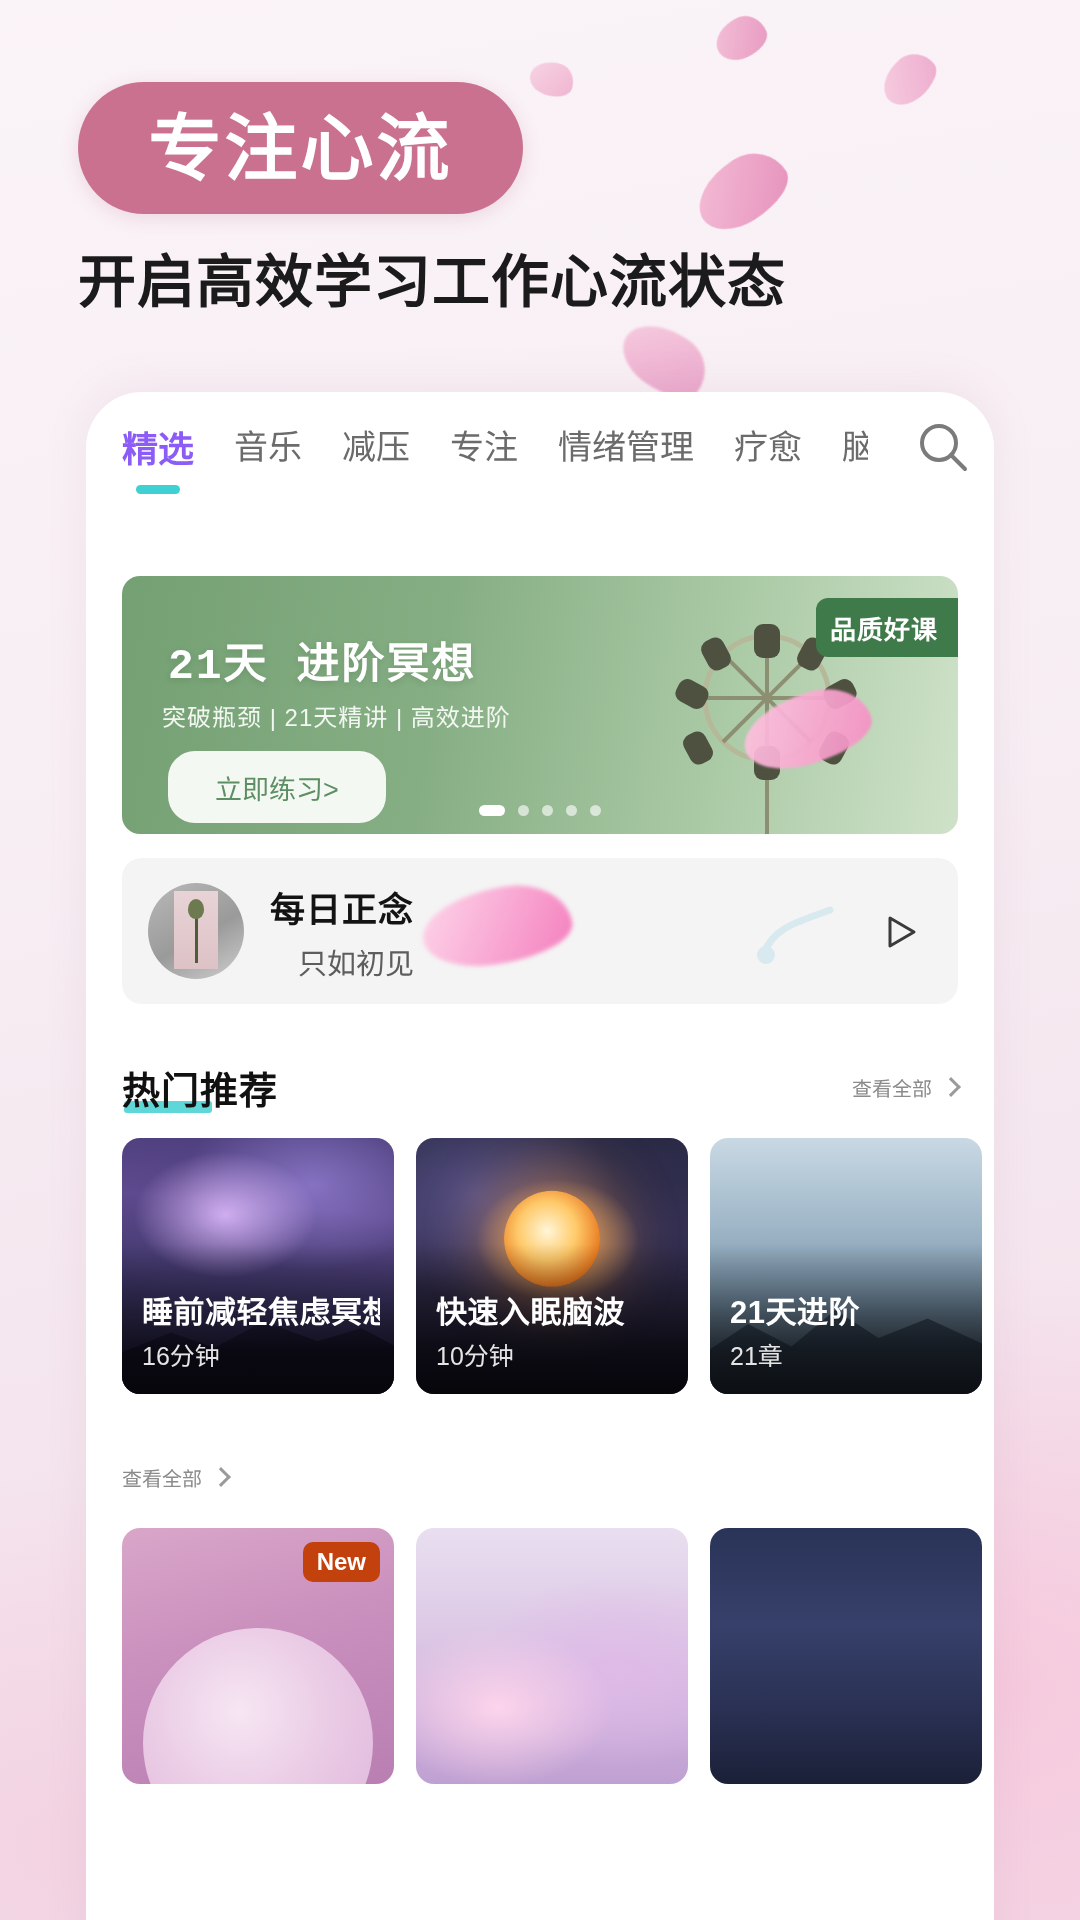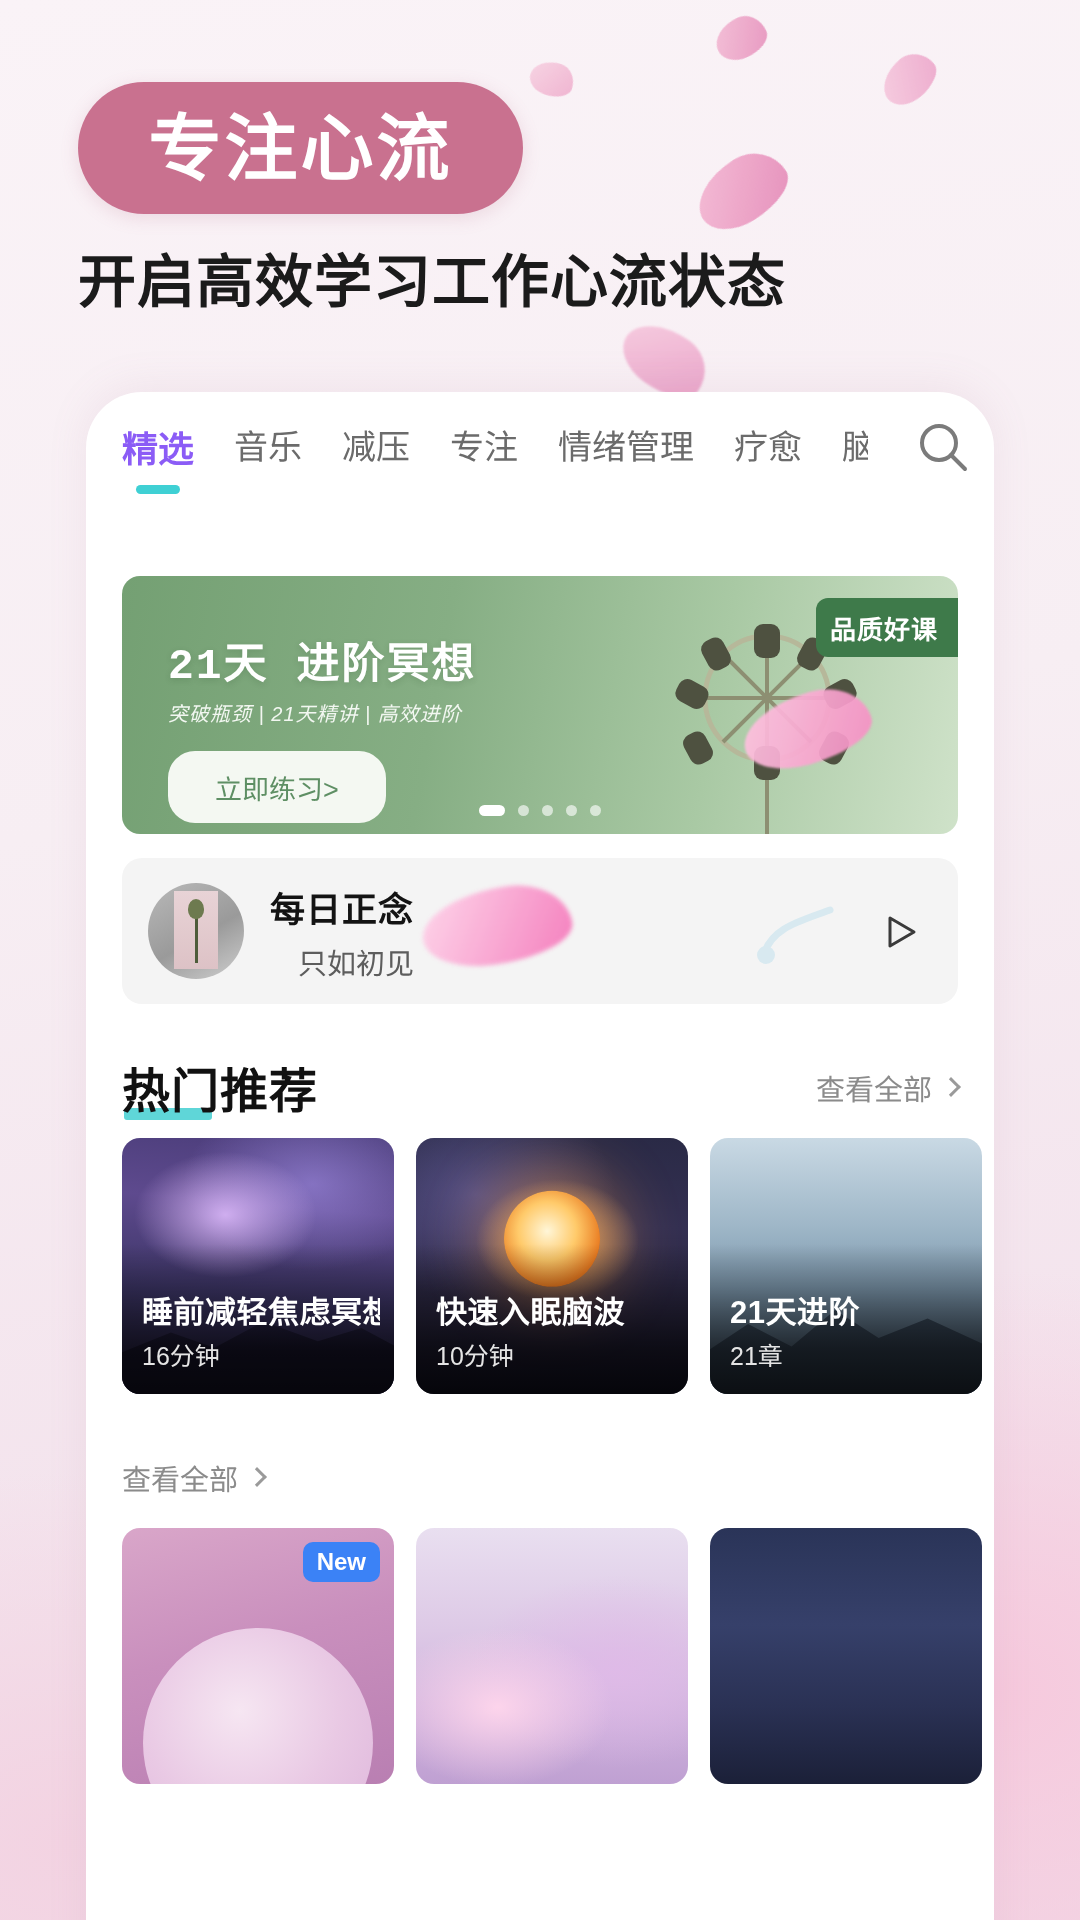--- a/index.html
+++ b/index.html
@@ -94,22 +94,22 @@
     border-radius:12px 0 0 12px;
     letter-spacing:1px;
   }
   #banner-title {
     position:absolute; left:46px; top:52px;
     font-family:Liberation Mono, monospace;
     font-size:43px; font-weight:700; color:#ffffff; letter-spacing:2px;
     text-shadow:0 2px 6px rgba(40,70,40,.18);
   }
   #banner-sub {
-    position:absolute; left:46px; top:122px;
-    font-size:20px; color:#f2f7f1; letter-spacing:1px; font-weight:500;font-style:italic;
+    position:absolute; left:40px; top:122px;
+    font-size:24px; color:#f2f7f1; letter-spacing:1px; font-weight:500;
   }
   #banner-cta {
     position:absolute; left:46px; top:175px;
     width:218px; height:72px; border-radius:27px;
     background:#f4f8f2; color:#5e8f64;
     display:flex; align-items:center; justify-content:center;
     font-size:27px; font-weight:500;
   }
   #banner-dots {
     position:absolute; left:50%; transform:translateX(-50%); bottom:18px;
@@ -154,27 +154,27 @@
     position:absolute; right:34px; top:50px;
     width:48px; height:48px;
   }
 
   
   .section-head {
     margin:54px 36px 0 36px; height:58px;
     display:flex; align-items:center; justify-content:space-between;
   }
   .section-title-wrap { position:relative; display:inline-block; }
-  .section-title { font-size:48px; font-weight:700; color:#111; letter-spacing:1px; position:relative; z-index:2; }
+  .section-title { font-size:38px; font-weight:700; color:#111; letter-spacing:1px; position:relative; z-index:2; }
   .section-underline {
     position:absolute; left:2px; bottom:2px; width:88px; height:12px;
     background:#5fd6d8; border-radius:3px; z-index:1;
   }
   .section-more { display:flex; align-items:center; gap:12px; }
-  .section-more-label { font-size:29px; color:#8b8b8b; }
+  .section-more-label { font-size:20px; color:#8b8b8b; }
   .chev { width:14px; height:14px; border-right:3px solid #9a9a9a; border-top:3px solid #9a9a9a; transform:rotate(45deg); }
 
   
   .card-row { margin:22px 0 0 36px; display:flex; gap:22px; }
   .card {
     position:relative; width:272px; height:256px;
     border-radius:18px; overflow:hidden; flex:0 0 auto;
   }
   .card-shade {
     position:absolute; left:0; right:0; bottom:0; height:150px;
@@ -184,21 +184,21 @@
     position:absolute; left:20px; bottom:62px; right:14px;
     color:#fff; font-size:31px; font-weight:700; letter-spacing:.5px;
     white-space:nowrap; overflow:hidden;
   }
   .card-meta {
     position:absolute; left:20px; bottom:22px;
     color:#e4e4e4; font-size:25px;margin-top:20px;
   }
   .new-badge {
     position:absolute; right:14px; top:14px;
-    background:#3b82f6; color:#fff; font-size:24px; font-weight:700;
+    background:#c2410c; color:#fff; font-size:24px; font-weight:700;
     padding:6px 14px; border-radius:10px;
   }
 
   
   .art-galaxy1 {
     position:absolute; inset:0;
     background:
       radial-gradient(130px 90px at 38% 30%, rgba(226,190,255,.85) 0%, rgba(150,110,200,0) 70%),
       radial-gradient(180px 120px at 70% 18%, rgba(170,150,240,.55) 0%, rgba(80,60,150,0) 72%),
       linear-gradient(185deg,#4b3d7a 0%, #5e4a8e 28%, #3c3566 62%, #221f3a 100%);

